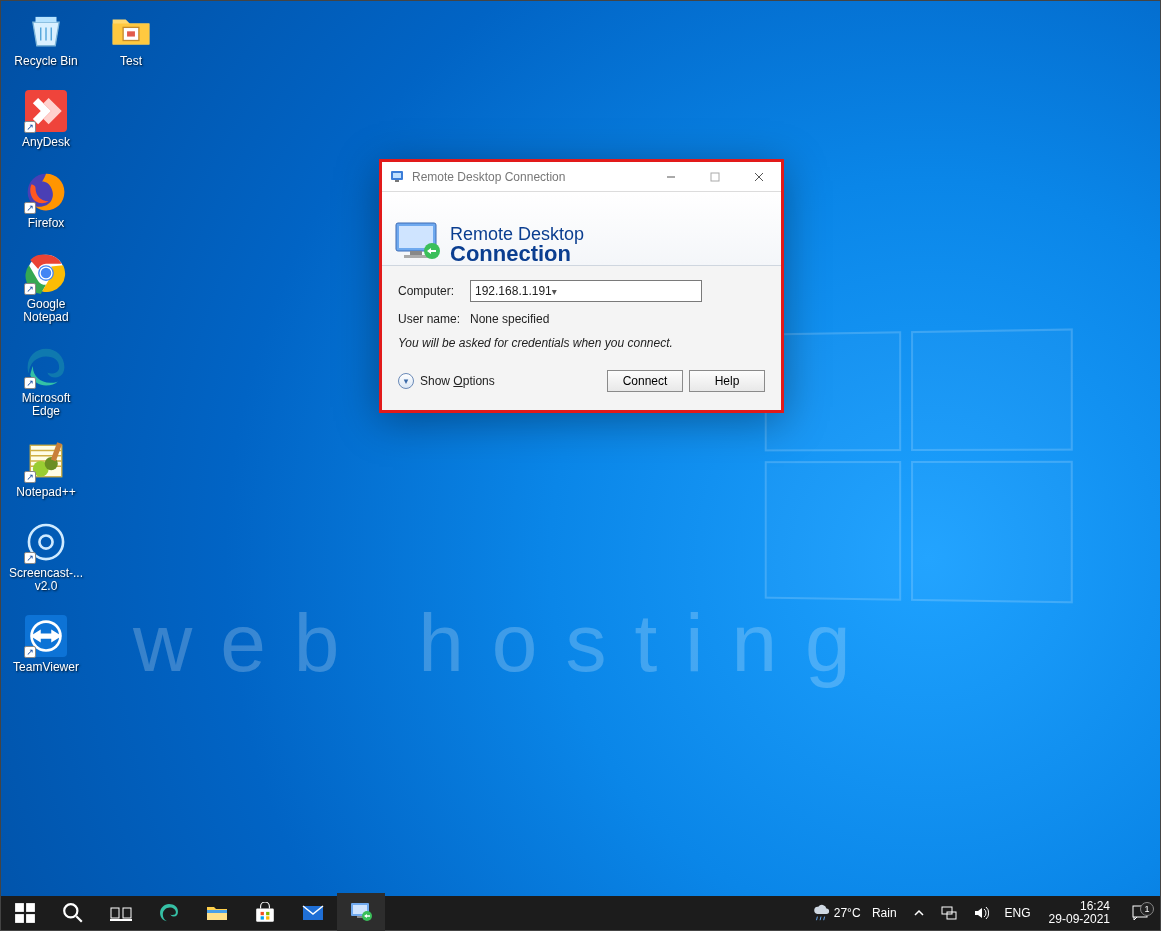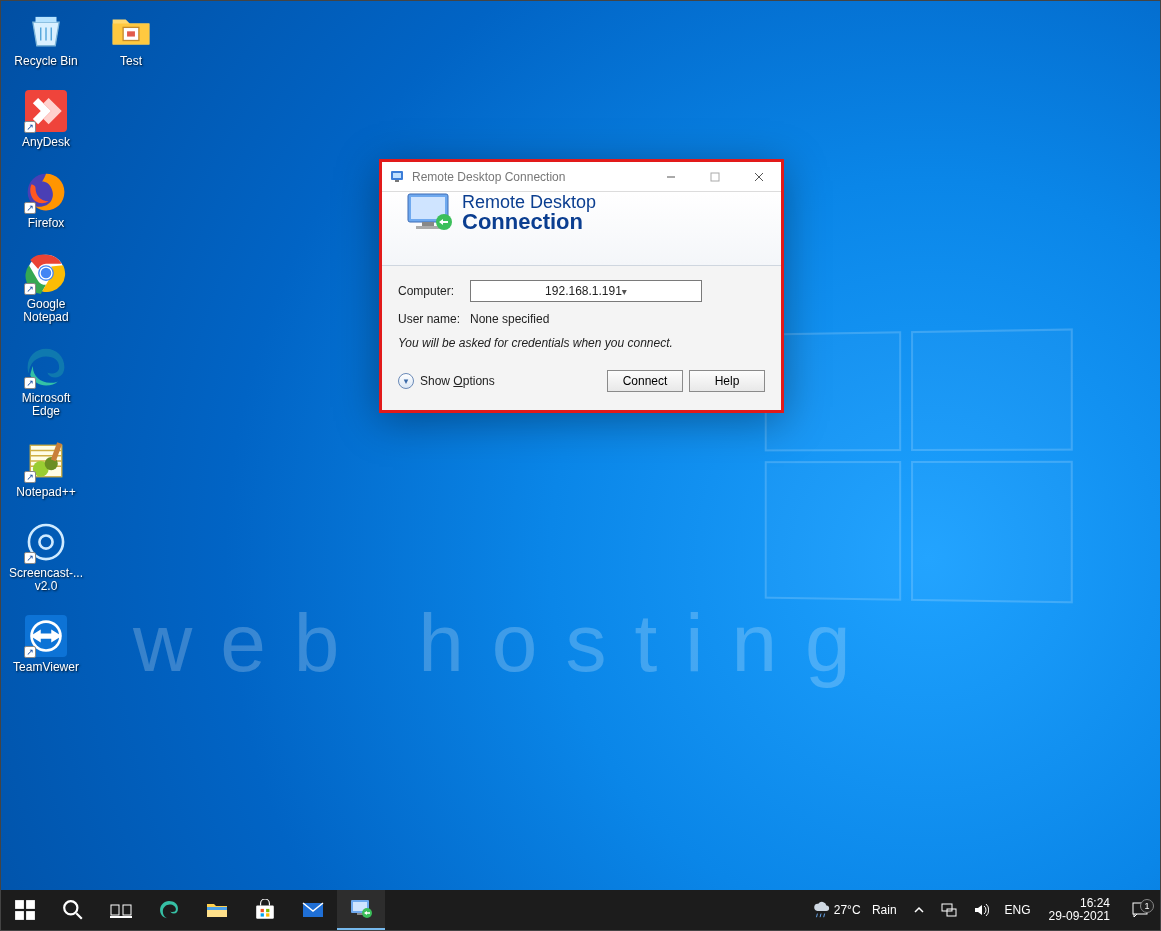--- a/index.html
+++ b/index.html
@@ -33,39 +33,39 @@
   .dicon .lbl { color:#fff; font-size:12px; text-align:center; text-shadow:1px 1px 2px rgba(0,0,0,.8); margin-top:4px; line-height:13px;}
   .col2 { position:absolute; left:95px; top:8px; width:80px;}
   .col2 .dicon{margin-bottom:22px;}
 
   
   .rdc-frame { position: absolute; left: 378px; top: 158px; width: 405px; border: 3px solid #e21a1a; background: #fff; box-shadow: 0 8px 40px rgba(0,0,0,.35); }
   .rdc-title { height: 30px; background:#fff; border-bottom:1px solid #dcdcdc; display:flex; align-items:center; font-size:12px; color:#777; padding-left:8px;}
   .rdc-title .ticon { width:16px; height:16px; margin-right:6px; }
   .rdc-title .spacer{flex:1;}
   .rdc-title .wbtn{width:44px; height:30px; display:flex; align-items:center; justify-content:center; color:#555;}
-  .rdc-banner { height:74px; background:linear-gradient(#fff,#f4f6f9); border-bottom:1px solid #cfd6df; display:flex; align-items:flex-start; padding-left:24px; gap:8px;}
+  .rdc-banner { height:74px; background:linear-gradient(#fff,#f4f6f9); border-bottom:1px solid #cfd6df; display:flex; align-items:flex-end; padding-left:12px; gap:8px;}
   .rdc-banner .monitor { width:48px; height:44px; position:relative;}
   .rdc-banner h1 { font-size:18px; color:#0b3e90; font-weight:400; line-height:20px;}
   .rdc-banner h1 b{font-size:22px; font-weight:700;}
   .rdc-body { padding:14px 16px 8px 16px; font-size:12px; color:#222; background:#f4f4f4;}
   .row { display:flex; align-items:center; margin-bottom:10px;}
   .row .k{width:72px;}
-  .combo { flex:0 0 232px; height:22px; border:1px solid #7a7a7a; background:#fff; display:flex; align-items:center; padding:0 4px; font-size:12px; justify-content:center;}
+  .combo { flex:0 0 232px; height:22px; border:1px solid #7a7a7a; background:#fff; display:flex; align-items:center; padding:0 4px; font-size:12px; justify-content:flex-start;}
   .combo .chev{font-size:10px; color:#555;}
   .hint{margin:8px 0 20px 0;font-style:italic;}
   .rdc-foot{display:flex; align-items:center; padding:0 0 10px 0;}
   .rdc-foot .so{display:flex; align-items:center; gap:6px; color:#222; font-size:12px;}
   .rdc-foot .so .circ{width:16px;height:16px;border:1px solid #6a8ab8;border-radius:50%;display:flex;align-items:center;justify-content:center;color:#3b6aa8;font-size:9px;background:linear-gradient(#fff,#dbe7f5);}
   .rdc-foot .sp{flex:1;}
   .btn{width:76px;height:22px;border:1px solid #8a8a8a;background:linear-gradient(#fdfdfd,#e8e8e8);font-size:12px;display:flex;align-items:center;justify-content:center;margin-left:6px;}
   .underline{text-decoration:underline;}
 
   
-  .taskbar{position:absolute;left:0;bottom:0;height:40px;width:100%;background:#1c1c1c;display:flex;align-items:center;color:#fff;}
+  .taskbar{position:absolute;left:0;bottom:0;height:34px;width:100%;background:#1c1c1c;display:flex;align-items:center;color:#fff;}
   .tb-btn{width:48px;height:40px;display:flex;align-items:center;justify-content:center;}
   .tb-icon svg,.tb-icon{width:22px;height:22px;}
   .tb-app{width:48px;height:40px;display:flex;align-items:center;justify-content:center;}
   .tb-app.active{border-bottom:2px solid #76b9ed;background:#2d2d2d;}
   .tray{margin-left:auto;display:flex;align-items:center;height:40px;font-size:12px;}
   .tray .item{padding:0 8px;display:flex;align-items:center;gap:4px;height:40px;}
   .tray .clock{font-size:12px; line-height:13px; text-align:right; padding:0 10px;}
   .tray .notif{width:40px;display:flex;align-items:center;justify-content:center;position:relative;}
   .tray .notif .badge{position:absolute;bottom:6px;right:6px;width:14px;height:14px;border-radius:50%;background:#222;border:1px solid #888;font-size:9px;display:flex;align-items:center;justify-content:center;}
 </style>

